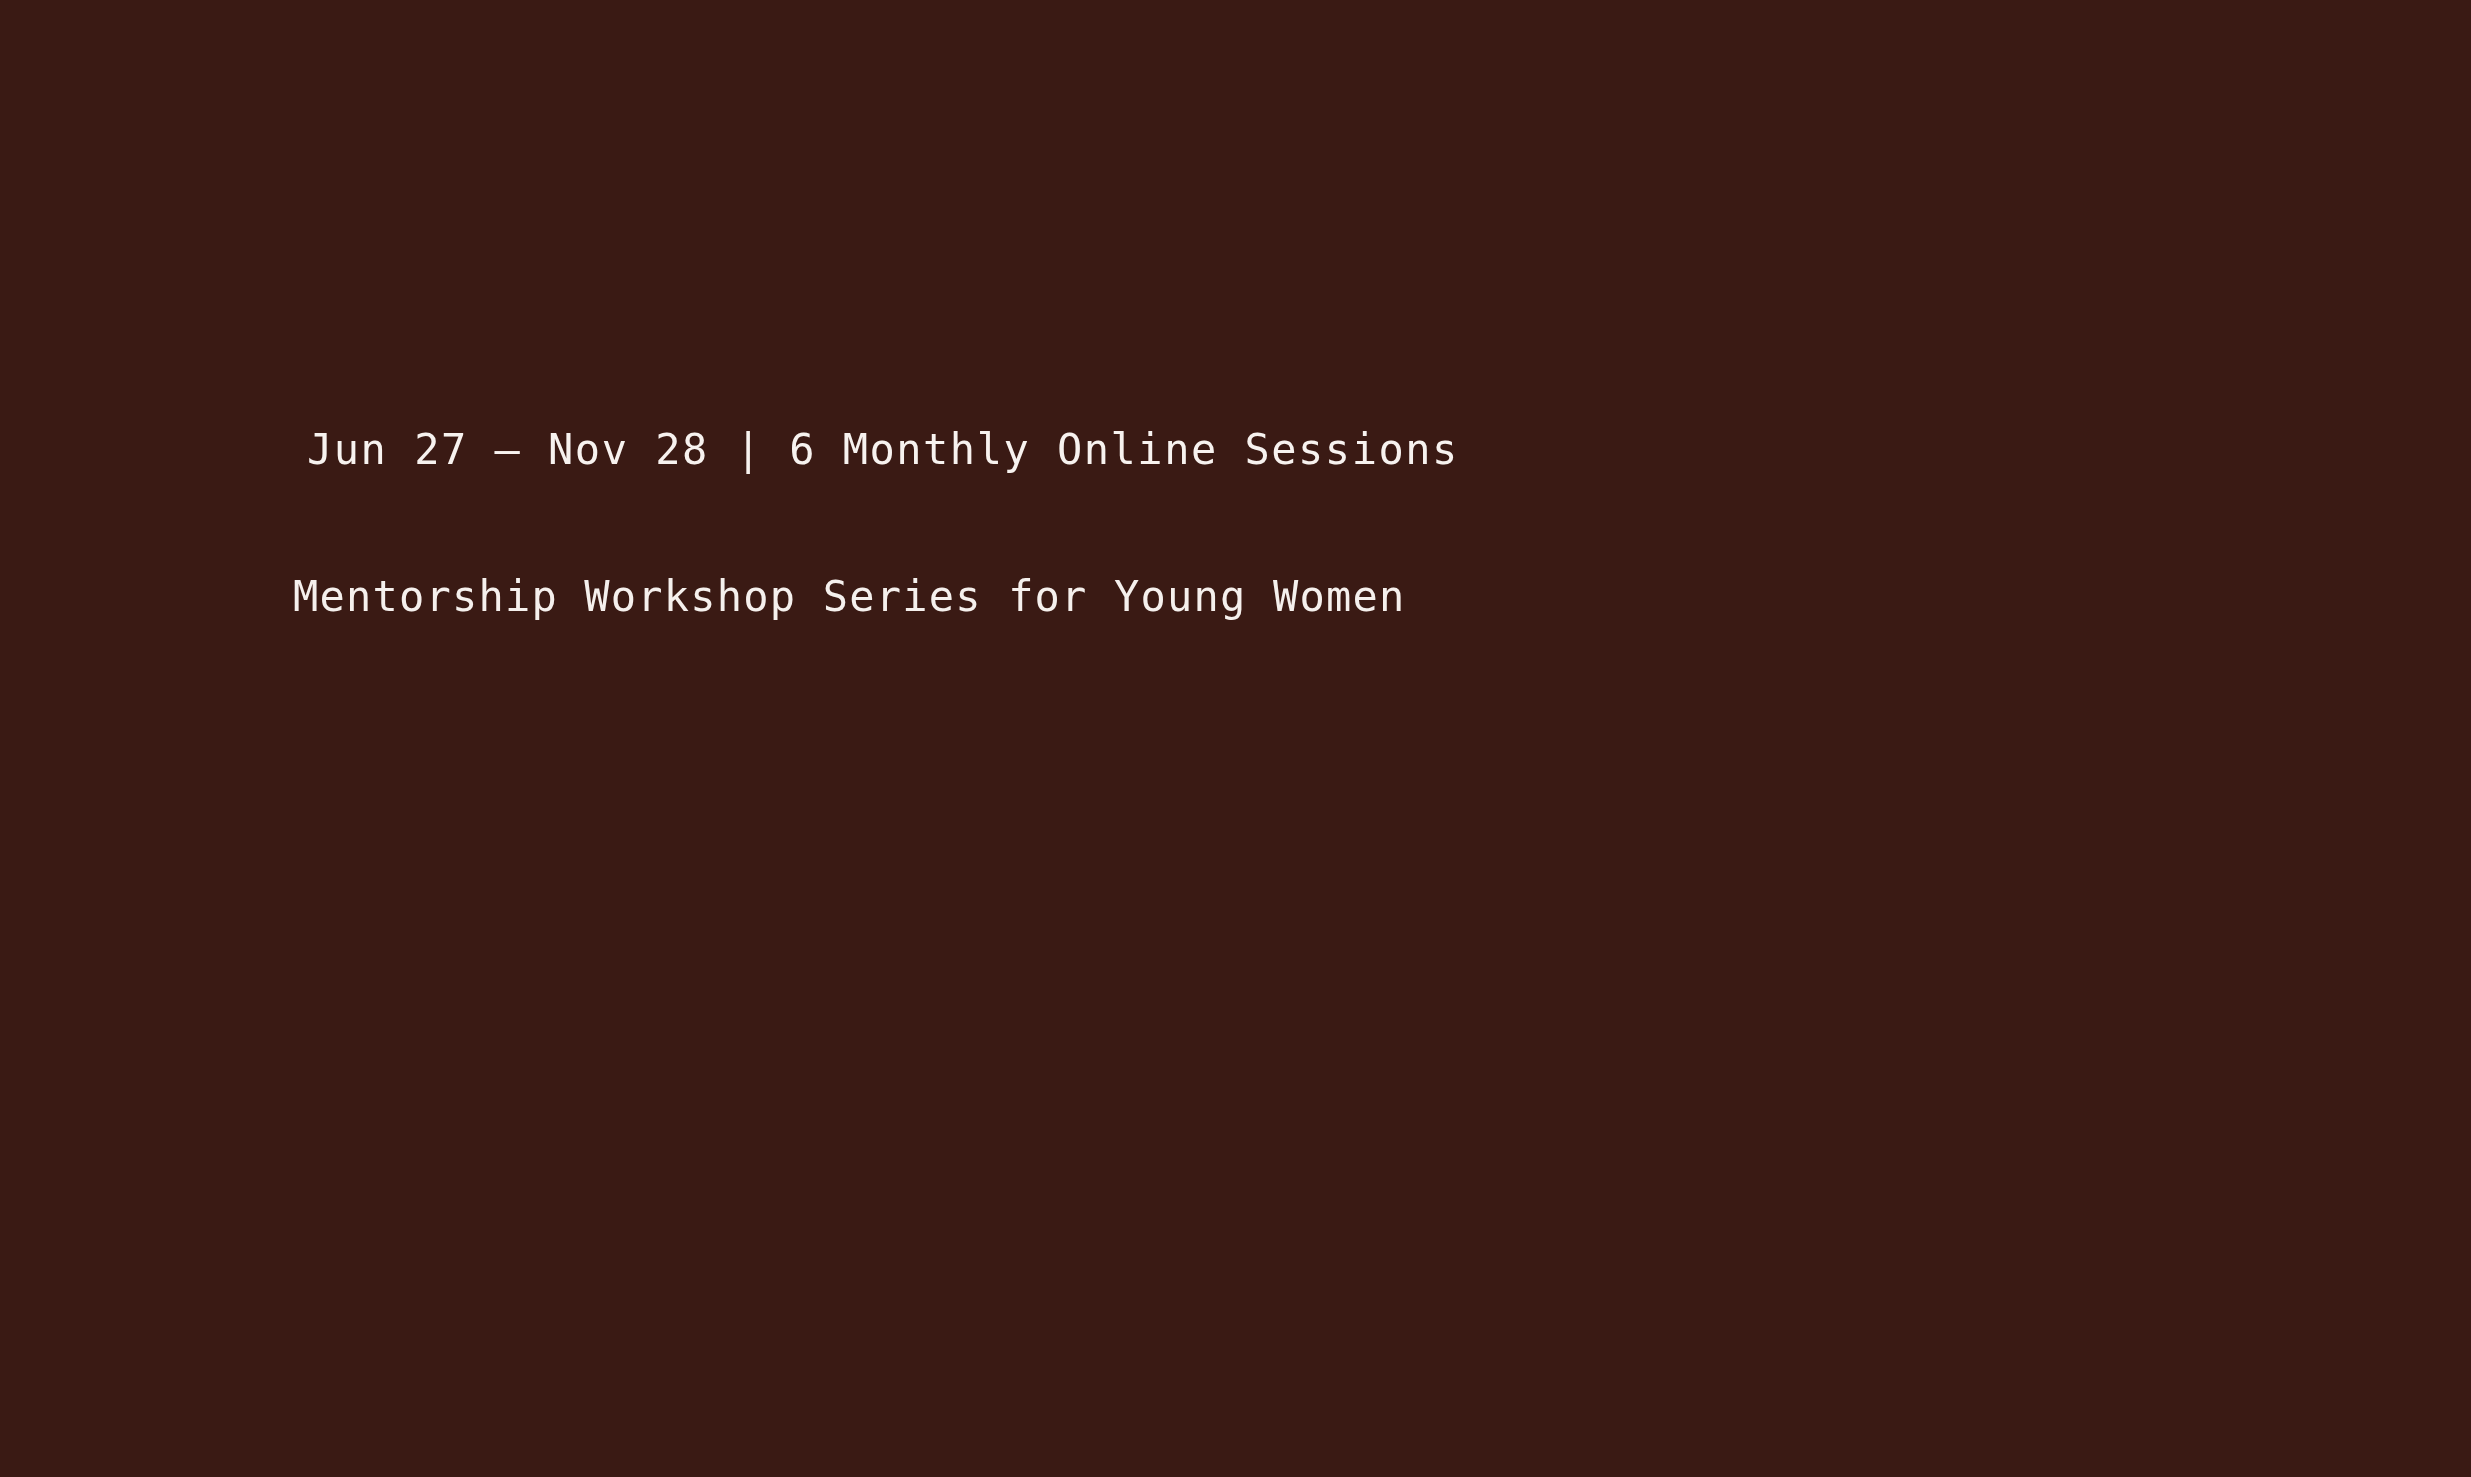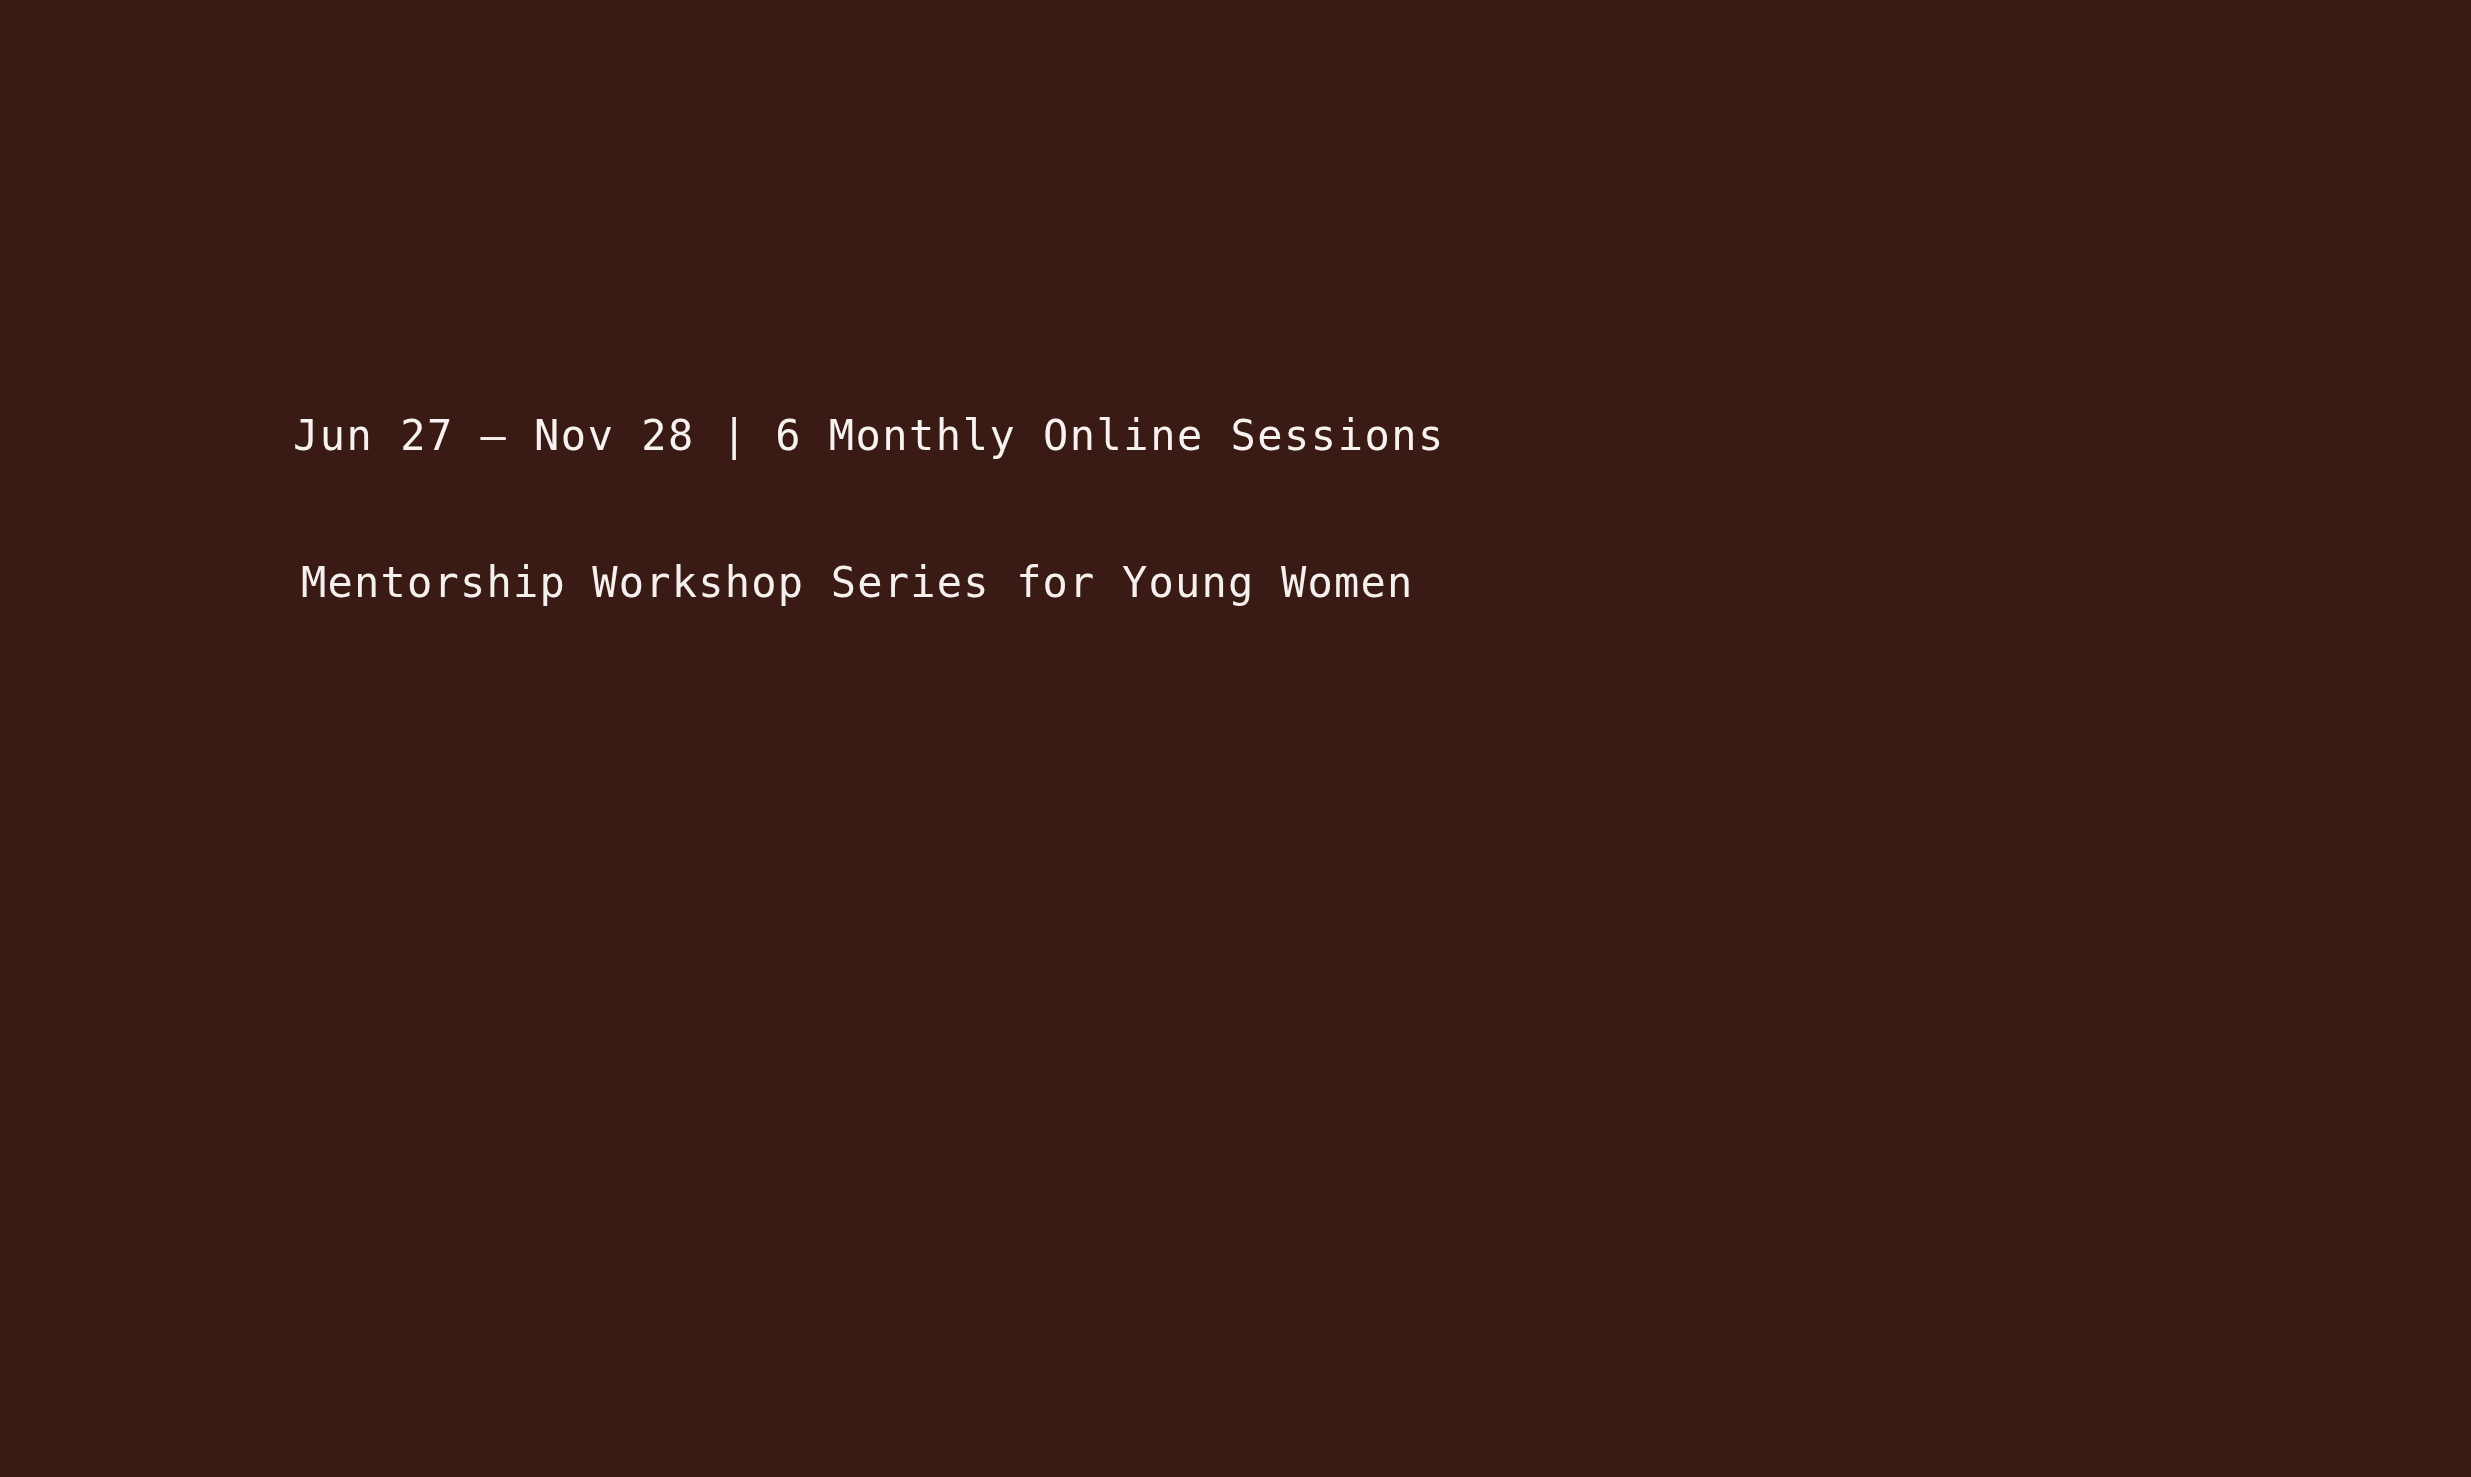--- a/index.html
+++ b/index.html
@@ -31,21 +31,21 @@
 
   
   .eyebrow {
     font-family: "DejaVu Sans Mono", "Liberation Mono", monospace;
     font-size: 42px;
     line-height: 1.0;
     letter-spacing: 1.5px;
     color: #F7F2EF;
     font-weight: 400;
     white-space: pre;
-    margin: 0;
+    margin: 14px;
     padding: 0;
   }
 
   
   .headline {
     font-family: "DejaVu Sans Mono", "Liberation Mono", monospace;
     font-size: 153px;
     line-height: 1.0;
     letter-spacing: -1px;
     font-weight: 400;
@@ -67,21 +67,21 @@
     -webkit-background-clip: text;
     background-clip: text;
     -webkit-text-fill-color: transparent;
     color: transparent;
     width: 1728px;
     display: inline-block;
   }
 
   
   .subtitle {
-    margin: 8px;
+    margin: 0;
     padding: 0;
     margin-top: 77px;
   }
   .subtitle-line {
     font-family: "DejaVu Sans Mono", "Liberation Mono", monospace;
     font-size: 42px;
     line-height: 97px;
     letter-spacing: 1.2px;
     color: #F5F0ED;
     font-weight: 400;

